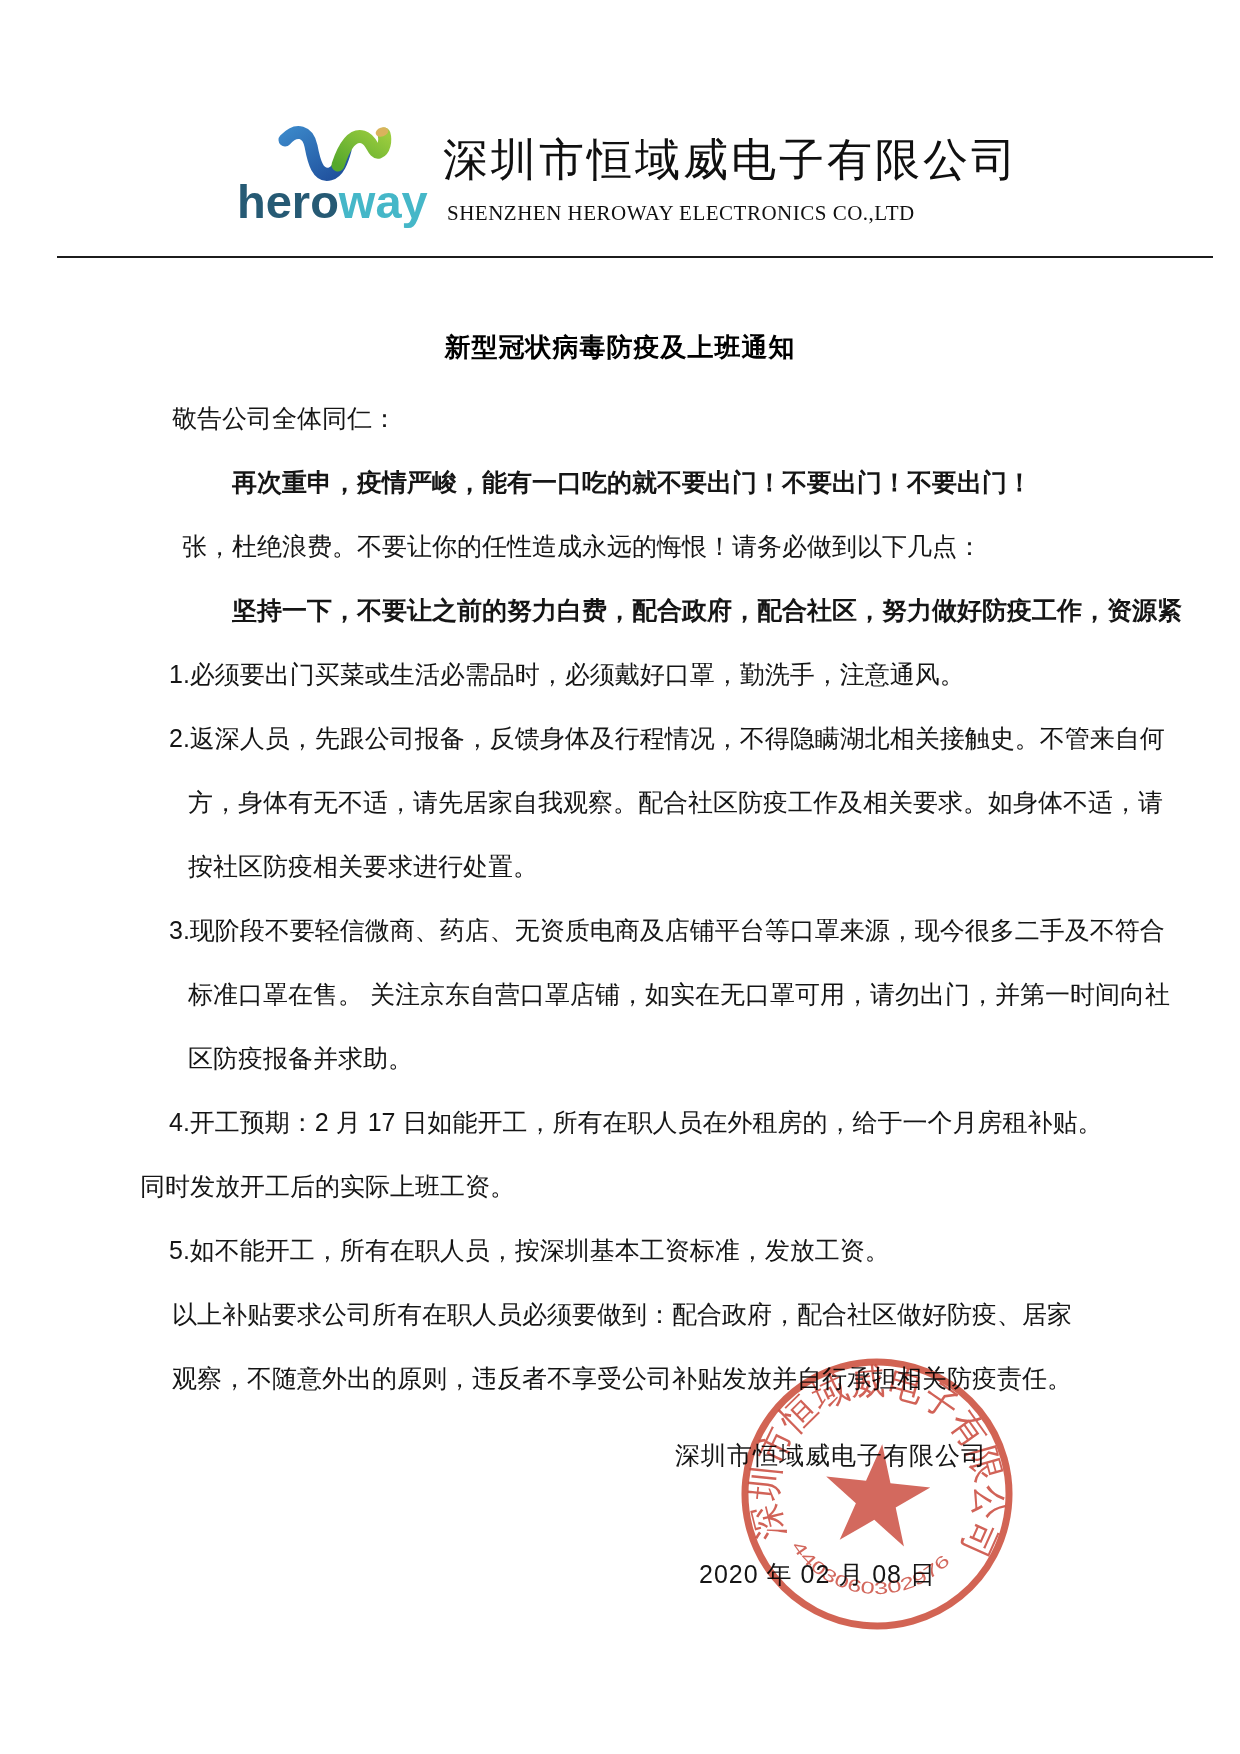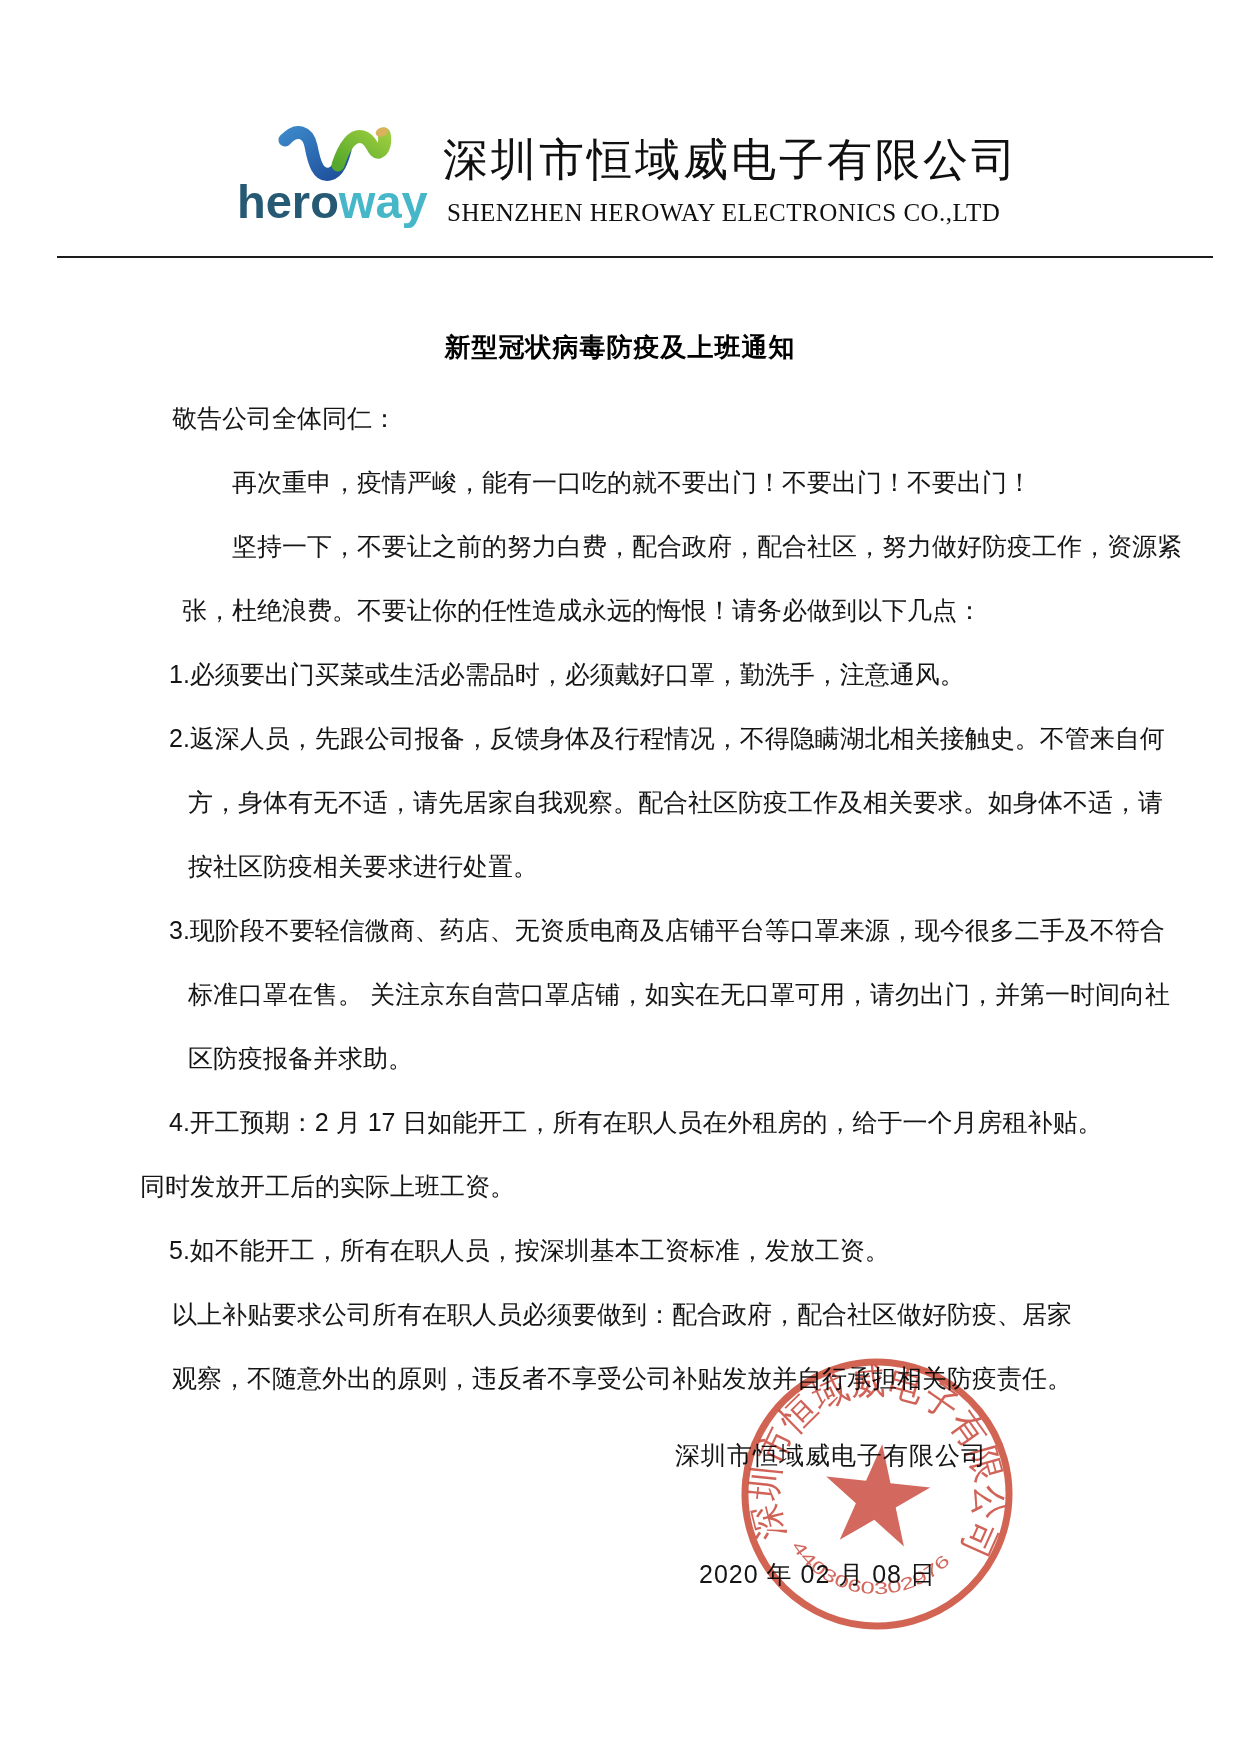--- a/index.html
+++ b/index.html
@@ -22,21 +22,21 @@
   .logo-text .hero{color:#265a74;}
   .logo-text .way{color:#45b7c8;}
   .company-zh{
     position:absolute;left:443px;top:134px;
     font-family:"Liberation Serif","DejaVu Serif",serif;
     font-size:45px;line-height:52px;letter-spacing:3px;color:#101010;
   }
   .company-en{
     position:absolute;left:447px;top:198px;
     font-family:"Liberation Serif","DejaVu Serif",serif;
-    font-size:25px;line-height:30px;letter-spacing:.5px;color:#101010;
+    font-size:21px;line-height:30px;letter-spacing:.5px;color:#101010;
   }
   .header-rule{
     position:absolute;left:57px;top:256px;width:1156px;height:0;
     border-top:2px solid #1c1c1c;
   }
   
   .notice-title{
     position:absolute;left:0;top:322px;width:1240px;height:50px;
     text-align:center;line-height:50px;
     font-size:26px;font-weight:700;color:#000;
@@ -44,21 +44,21 @@
   }
   .notice-body{position:absolute;left:0;top:386px;width:1240px;}
   .bline{
     height:64px;line-height:64px;white-space:pre;
     font-size:25px;color:#151515;letter-spacing:0;margin-left:22px;
   }
   .flush{padding-left:150px;}
   .item{padding-left:147px;}
   .wrap{padding-left:160px;}
   .wrap2{padding-left:166px;}
-  .ind2{padding-left:210px;}
+  .ind2{padding-left:210px;font-weight:bold;}
   .ind3{padding-left:118px;}
   
   .sig-company{
     position:absolute;left:675px;top:1441px;
     font-size:25px;line-height:28px;letter-spacing:1px;color:#151515;white-space:pre;
   }
   .sig-date{
     position:absolute;left:677px;top:1560px;
     font-size:25px;line-height:28px;letter-spacing:1px;color:#151515;white-space:pre;margin-left:22px;
   }
@@ -92,22 +92,22 @@
   <div class="logo-text"><span class="hero">hero</span><span class="way">way</span></div>
 
   <div class="company-zh">深圳市恒域威电子有限公司</div>
   <div class="company-en">SHENZHEN HEROWAY ELECTRONICS CO.,LTD</div>
   <div class="header-rule"></div>
 
   <div class="notice-title">新型冠状病毒防疫及上班通知</div>
   <div class="notice-body">
       <div class="bline flush">敬告公司全体同仁：</div>
       <div class="bline ind2">再次重申，疫情严峻，能有一口吃的就不要出门！不要出门！不要出门！</div>
+      <div class="bline wrap">张，杜绝浪费。不要让你的任性造成永远的悔恨！请务必做到以下几点：</div>
       <div class="bline ind2">坚持一下，不要让之前的努力白费，配合政府，配合社区，努力做好防疫工作，资源紧</div>
-      <div class="bline wrap">张，杜绝浪费。不要让你的任性造成永远的悔恨！请务必做到以下几点：</div>
       <div class="bline item">1.必须要出门买菜或生活必需品时，必须戴好口罩，勤洗手，注意通风。</div>
       <div class="bline item">2.返深人员，先跟公司报备，反馈身体及行程情况，不得隐瞒湖北相关接触史。不管来自何</div>
       <div class="bline wrap2">方，身体有无不适，请先居家自我观察。配合社区防疫工作及相关要求。如身体不适，请</div>
       <div class="bline wrap2">按社区防疫相关要求进行处置。</div>
       <div class="bline item">3.现阶段不要轻信微商、药店、无资质电商及店铺平台等口罩来源，现今很多二手及不符合</div>
       <div class="bline wrap2">标准口罩在售。 关注京东自营口罩店铺，如实在无口罩可用，请勿出门，并第一时间向社</div>
       <div class="bline wrap2">区防疫报备并求助。</div>
       <div class="bline item">4.开工预期：2 月 17 日如能开工，所有在职人员在外租房的，给于一个月房租补贴。</div>
       <div class="bline ind3">同时发放开工后的实际上班工资。</div>
       <div class="bline item">5.如不能开工，所有在职人员，按深圳基本工资标准，发放工资。</div>

